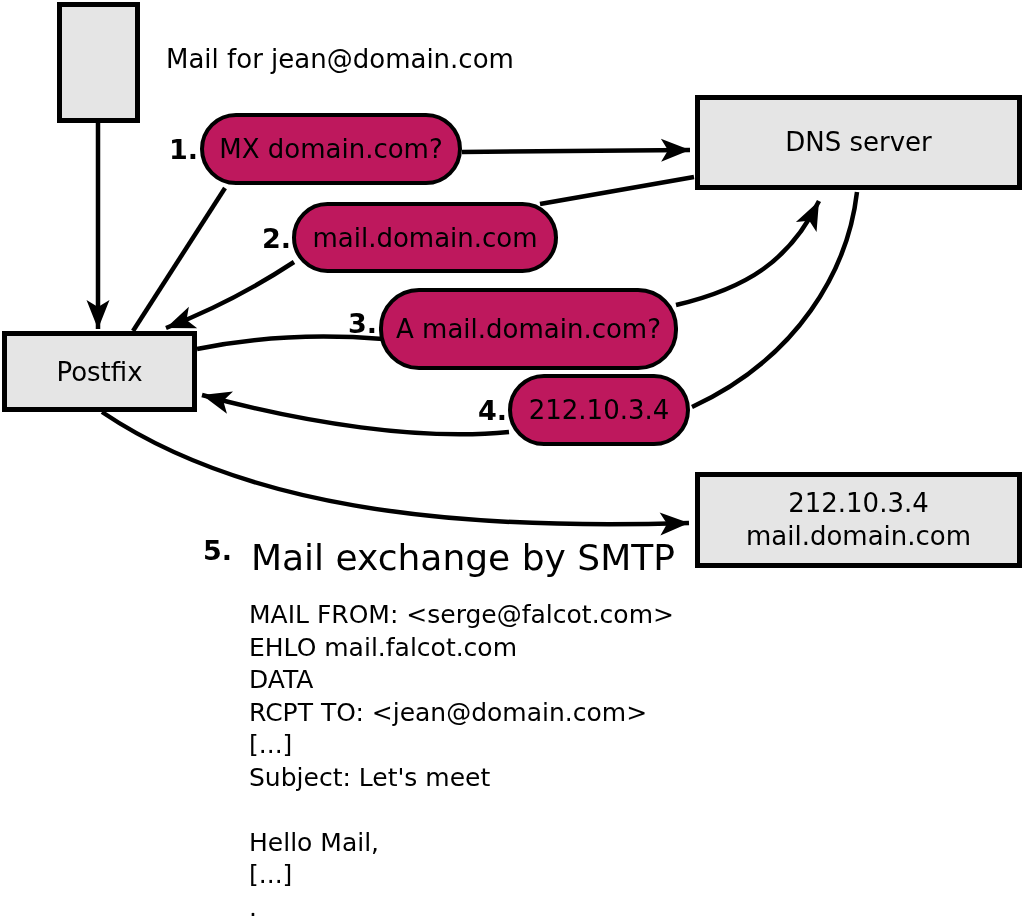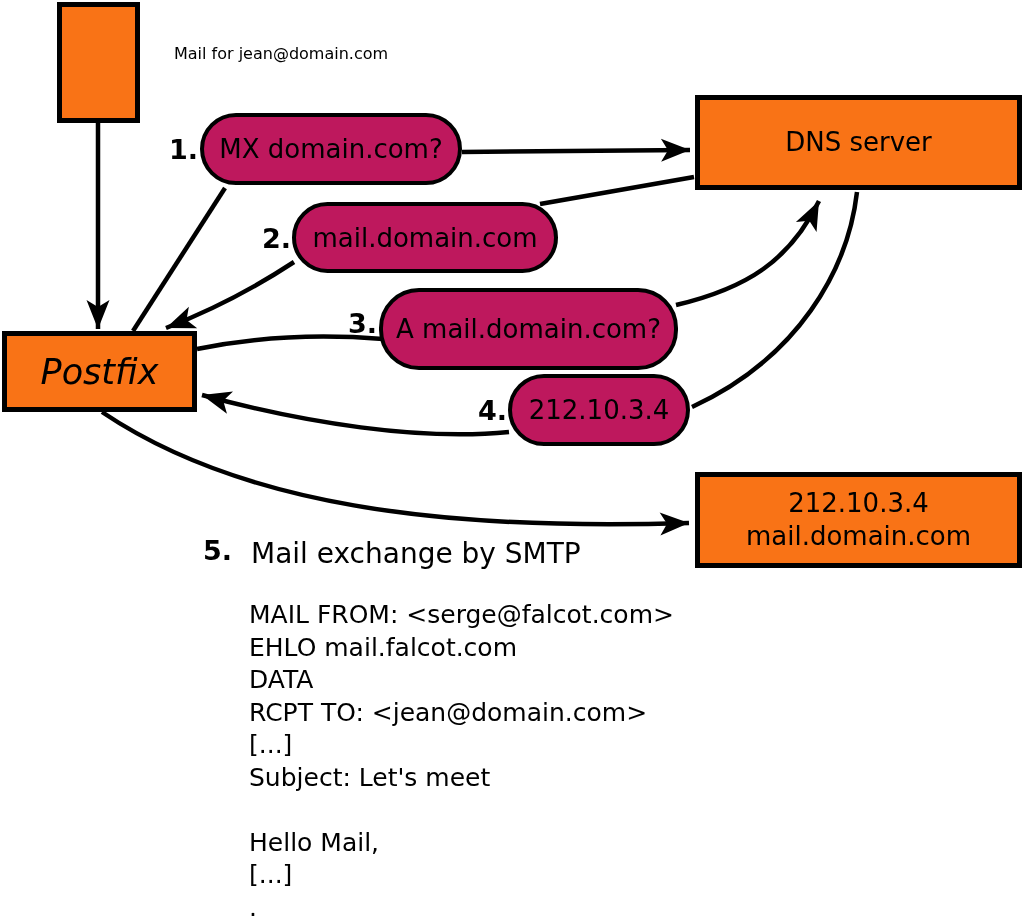--- a/index.html
+++ b/index.html
@@ -2,38 +2,38 @@
 <html><head>
 <meta charset="utf-8">
 <style>
   html,body{margin:0;padding:0;background:#ffffff;}
   #canvas{
     position:relative;width:1024px;height:919px;background:#ffffff;
     font-family:"DejaVu Sans","Liberation Sans",sans-serif;color:#000000;overflow:hidden;
   }
   #arrows{position:absolute;left:0;top:0;}
   .box{
-    position:absolute;box-sizing:border-box;border:5px solid #000;background:#f97316;
+    position:absolute;box-sizing:border-box;border:5px solid #000;background:#e5e5e5;
     display:flex;align-items:center;justify-content:center;text-align:center;
   }
   .pill{
     position:absolute;box-sizing:border-box;border:4px solid #000;background:#be185d;
     border-radius:40px;display:flex;align-items:center;justify-content:center;
     font-size:26px;white-space:nowrap;
   }
   .num{
     position:absolute;font-weight:bold;font-size:27px;line-height:1;text-align:right;
     white-space:nowrap;
   }
-  .free-text{position:absolute;font-size:16px;line-height:1.2;white-space:nowrap;margin-left:8px;}
-  .node-label{font-size:35px;font-style:italic;}
+  .free-text{position:absolute;font-size:26px;line-height:1.2;white-space:nowrap;}
+  .node-label{font-size:26px;}
   .dns-label,.target-label{font-size:26px;line-height:33px;}
   #smtp-block{position:absolute;left:249px;top:599px;font-size:25px;}
   #smtp-block .smtp-line{height:32.5px;line-height:32.5px;white-space:pre;}
-  #step5-label{position:absolute;left:251px;top:537px;font-size:28px;white-space:nowrap;}
+  #step5-label{position:absolute;left:251px;top:537px;font-size:36px;white-space:nowrap;}
   #step5-num{left:178px;top:537px;width:54px;}
 </style>
 </head>
 <body>
 
 <div id="canvas">
 
   <svg id="arrows" width="1024" height="919" viewBox="0 0 1024 919">
     <defs>
       <marker id="ah" markerUnits="userSpaceOnUse" markerWidth="34" markerHeight="28" refX="32" refY="14" orient="auto">

